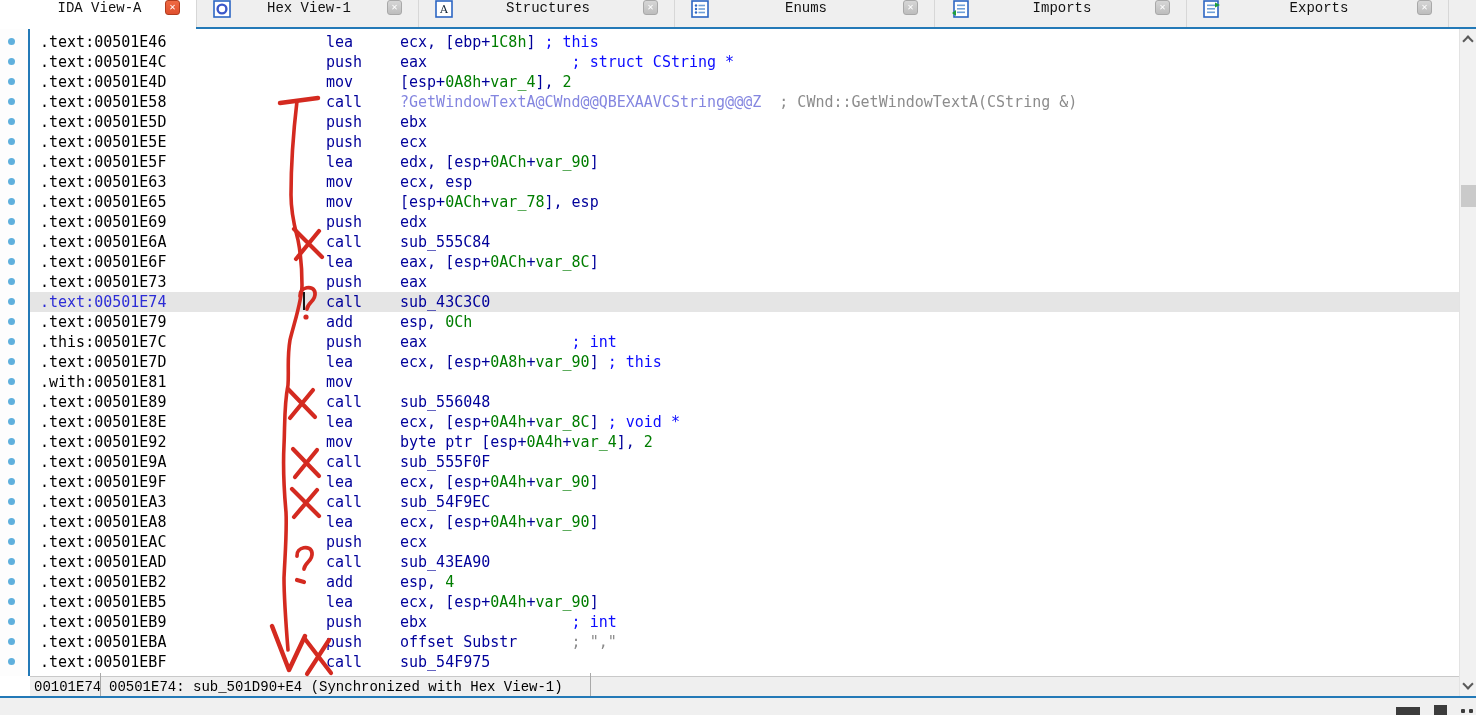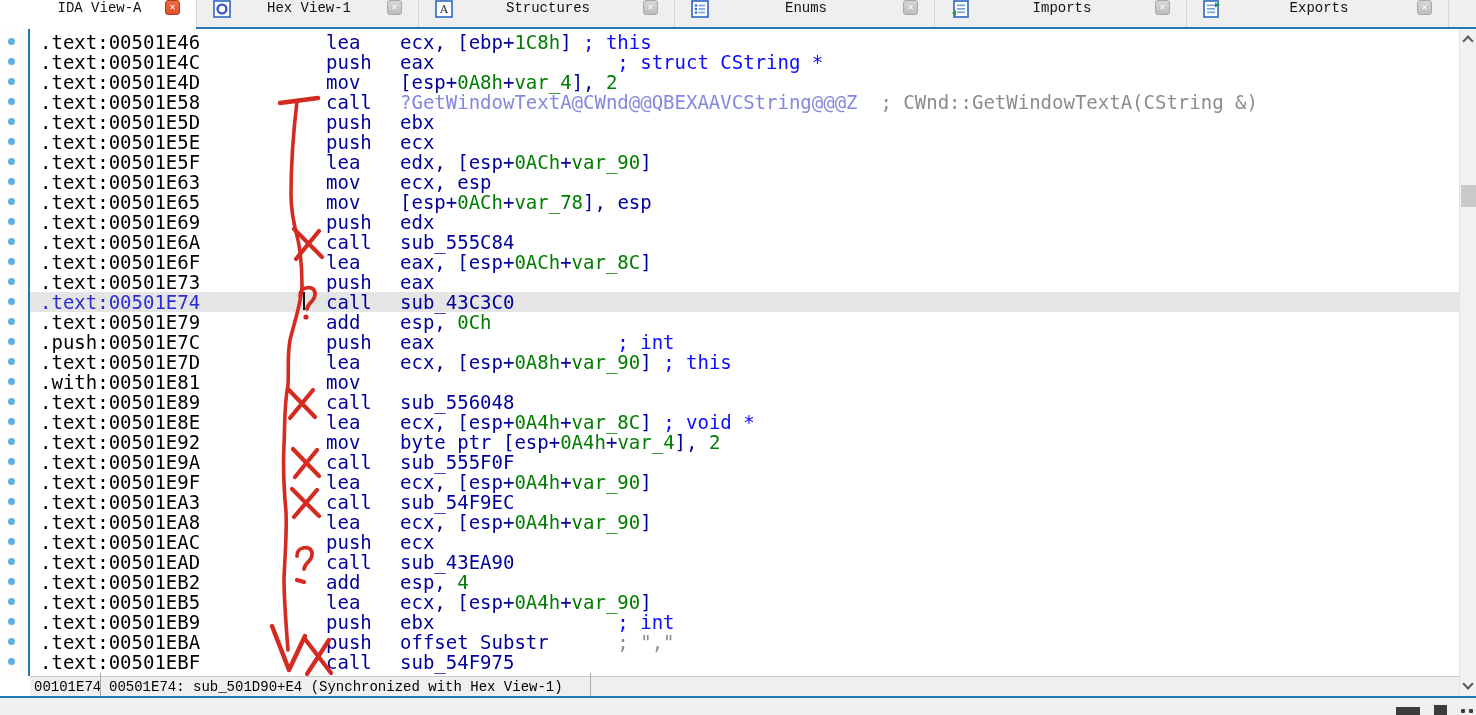--- a/index.html
+++ b/index.html
@@ -37,21 +37,21 @@
   .view{ position:absolute; left:0; top:29px; width:1459px; height:667px; background:#fff; }
   .left-border{ position:absolute; left:28px; top:29px; width:2px; height:647px; background:var(--accent-border,#2379b7); z-index:3;}
   .bottom-border{ position:absolute; left:0; top:696px; width:1476px; height:2px; background:var(--accent-border,#2379b7); z-index:3;}
 
   .gutter{ position:absolute; left:0; top:0; width:28px; height:647px; background:#fdfdfd; }
   .dot{ position:absolute; left:8px; width:7px; height:7px; border-radius:50%;
         background:var(--dot-blue,#5fb0dd); }
 
   .code{ position:absolute; left:30px; top:3px; width:1429px; }
   .code-row{ position:relative; height:20px; width:1429px;
-             font-family:"DejaVu Sans Mono", monospace; font-size:19px; line-height:20px; }
+             font-family:"DejaVu Sans Mono", monospace; font-size:15px; line-height:20px; }
   .code-row.hl{ background:var(--highlight-row-bg,#e5e5e5); }
   .code-row span{ position:absolute; white-space:pre; }
   .c-addr{ left:10px; color:#000; }
   .code-row.hl .c-addr{ color:var(--selected-addr,#2b2bd5); }
   .c-mn{ left:296px; color:var(--code-default,#00009a); }
   .c-ops{ left:370px; }
   .tk-c{ color:var(--code-default,#00009a); }
   .tk-n{ color:var(--number-green,#007d00); }
   .tk-b{ color:var(--comment-blue,#0c0cff); }
   .tk-g{ color:var(--comment-gray,#8c8c8c); }
@@ -260,21 +260,21 @@
         <span class="c-addr">.text:00501E74</span>
         <span class="c-mn">call</span>
         <span class="c-ops"><span class="tk-c">sub_43C3C0</span></span>
       </div>
       <div class="code-row">
         <span class="c-addr">.text:00501E79</span>
         <span class="c-mn">add</span>
         <span class="c-ops"><span class="tk-c">esp, </span><span class="tk-n">0Ch</span></span>
       </div>
       <div class="code-row">
-        <span class="c-addr">.push:00501E7C</span>
+        <span class="c-addr">.this:00501E7C</span>
         <span class="c-mn">push</span>
         <span class="c-ops"><span class="tk-c">eax</span><span class="tk-c">                </span><span class="tk-b">; int</span></span>
       </div>
       <div class="code-row">
         <span class="c-addr">.text:00501E7D</span>
         <span class="c-mn">lea</span>
         <span class="c-ops"><span class="tk-c">ecx, [esp+</span><span class="tk-n">0A8h</span><span class="tk-c">+</span><span class="tk-n">var_90</span><span class="tk-c">] </span><span class="tk-b">; this</span></span>
       </div>
       <div class="code-row">
         <span class="c-addr">.with:00501E81</span>

